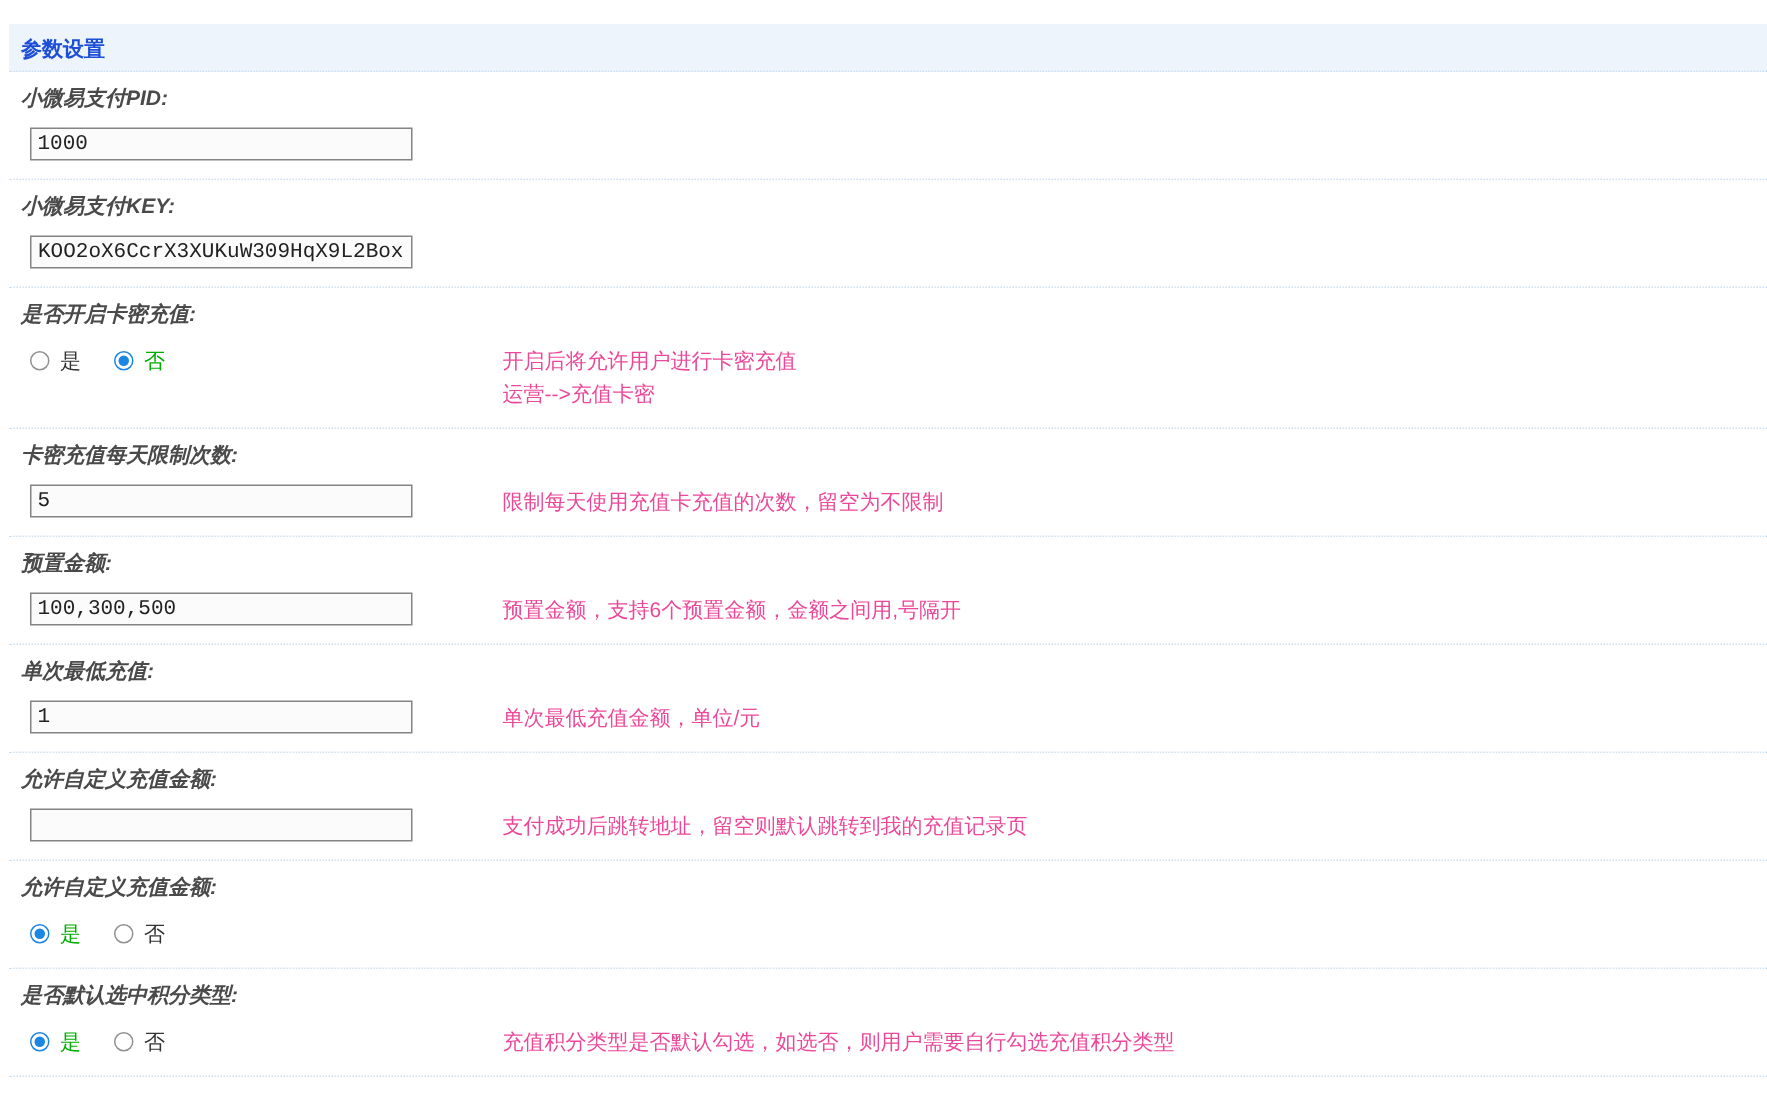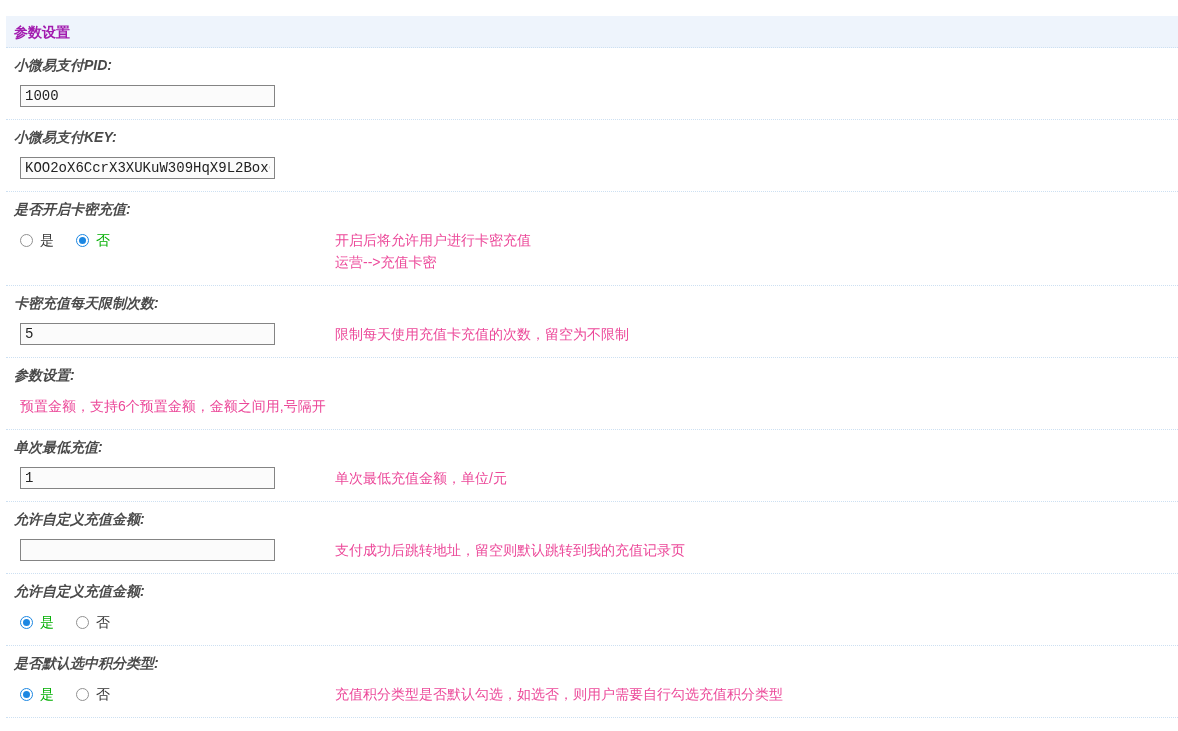--- a/index.html
+++ b/index.html
@@ -2,21 +2,21 @@
 <html><head>
 <meta charset="utf-8">
 <style>
   * { margin:0; padding:0; box-sizing:border-box; }
   html,body { width:1178px; height:731px; background:#ffffff; overflow:hidden;
     font-family:"Liberation Sans","DejaVu Sans",sans-serif; }
   .wrap { margin-left:6px; padding-top:16px; }
   .section-header {
     height:32px; line-height:32px; background:#eef4fc;
     border-bottom:1px dotted #cde0f2;
-    color:#a21caf; font-weight:bold; font-size:14px; padding-left:8px;
+    color:#1d4ed8; font-weight:bold; font-size:14px; padding-left:8px;
   }
   .form-row { border-bottom:1px dotted #cde0f2; padding:9px 0 12px 0; }
   .field-label {
     font-size:14px; font-weight:bold; color:#4a4a4a;
     padding-left:8px; height:17px; line-height:17px; margin-bottom:11px;font-style:italic;
   }
   .content { display:flex; padding-left:14px; min-height:22px; }
   .left-col { width:315px; flex:0 0 315px; }
   .help-col { flex:1; }
   .help-line { font-size:14px; color:#ec4899; line-height:22px; }
@@ -81,22 +81,23 @@
       <div class="form-row">
         <div class="field-label">卡密充值每天限制次数:</div>
         <div class="content">
           <div class="left-col"><input type="text" class="text-input" value="5" style=""></div>
           <div class="help-col">
             <div class="help-line">限制每天使用充值卡充值的次数，留空为不限制</div>
           </div>
         </div>
       </div>
       <div class="form-row">
-        <div class="field-label">参数设置:</div>
+        <div class="field-label">预置金额:</div>
         <div class="content">
+          <div class="left-col"><input type="text" class="text-input" value="100,300,500" style=""></div>
           <div class="help-col">
             <div class="help-line">预置金额，支持6个预置金额，金额之间用,号隔开</div>
           </div>
         </div>
       </div>
       <div class="form-row">
         <div class="field-label">单次最低充值:</div>
         <div class="content">
           <div class="left-col"><input type="text" class="text-input" value="1" style=""></div>
           <div class="help-col">

